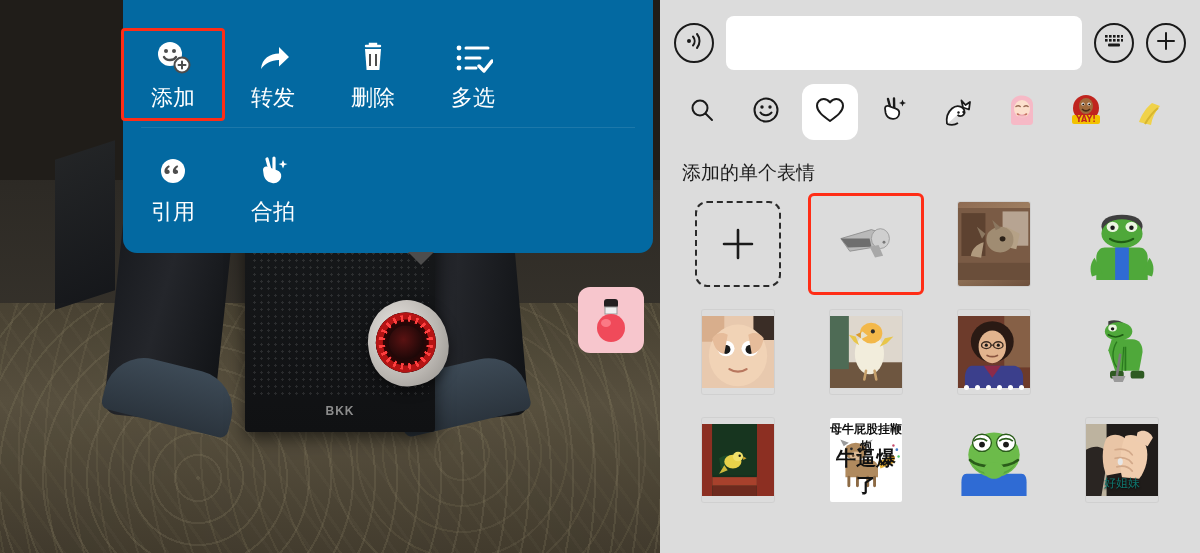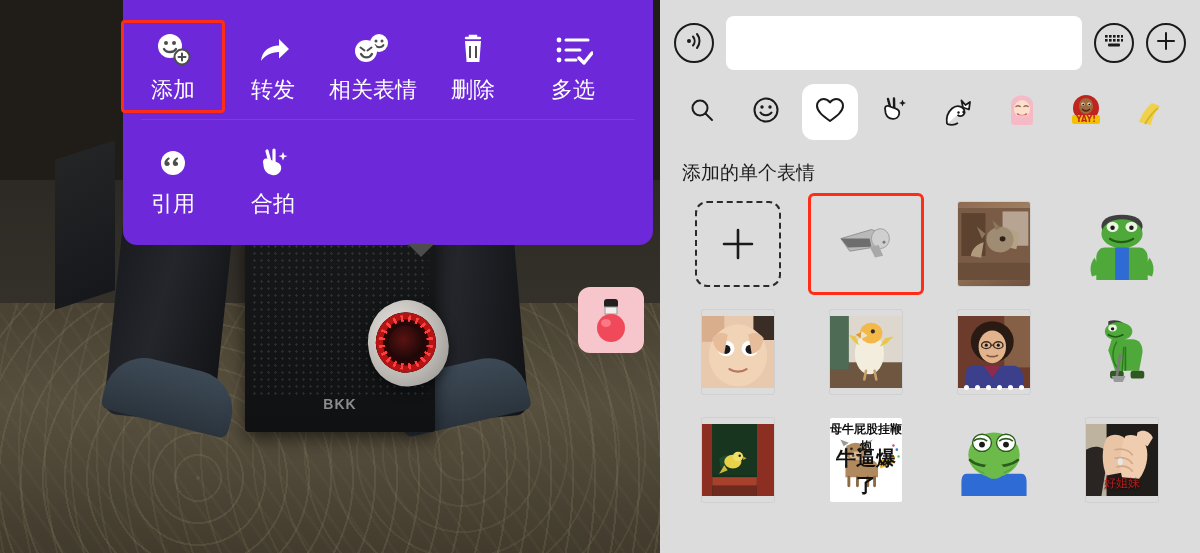--- a/index.html
+++ b/index.html
@@ -59,22 +59,22 @@
     background: linear-gradient(180deg, #16181a 0%, #101113 100%);
     border-radius: 3px;
     box-shadow: 0 6px 18px rgba(0,0,0,.6);
   }
   .speaker::before {
     content: ""; position: absolute; inset: 4px 6px 34px 6px;
     background-image: radial-gradient(circle, rgba(255,255,255,.10) 1px, transparent 1.4px);
     background-size: 7px 7px;
   }
   .speaker-logo {
-    position: absolute; bottom: 20px; left: 50%; transform: translateX(-50%);
-    font-size: 14px; font-weight: bold; color: #8c8c8c; letter-spacing: 1px;
+    position: absolute; bottom: 14px; left: 50%; transform: translateX(-50%);
+    font-size: 12px; font-weight: bold; color: #8c8c8c; letter-spacing: 1px;
   }
   
   .cam {
     position: absolute; left: 368px; top: 300px; width: 80px; height: 86px;
     background: radial-gradient(ellipse at 40% 35%, #e9e6e2 0%, #b9b5b0 60%, #8d8a86 100%);
     border-radius: 50% 50% 46% 46%;
     transform: rotate(-12deg);
     box-shadow: 0 4px 12px rgba(0,0,0,.5);
   }
   .cam-ring {
@@ -105,23 +105,23 @@
     position: absolute; left: 578px; top: 287px;
     width: 66px; height: 66px; border-radius: 12px;
     background: #f7c6cd;
     display: flex; align-items: center; justify-content: center;
   }
 
   
   .ctx-menu {
     position: absolute; left: 123px; top: 0;
     width: 530px;
-    background: #6d28d9;
+    background: #0369a1;
     border-radius: 0 0 14px 14px;
-    padding: 8px 0 12px 0;
+    padding: 16px 0 12px 0;
     z-index: 30;
   }
   .ctx-row {
     display: flex;
     padding: 14px 0 8px 0;
   }
   .ctx-row.row1 { padding-top: 14px; }
   .ctx-row.row2 { padding-top: 16px; }
   .ctx-item {
     flex: 0 0 100px;
@@ -215,21 +215,21 @@
     overflow: hidden; position: relative;
   }
   .thumb.photo-thumb { box-shadow: 0 0 0 1px rgba(0,0,0,.05); }
   .dots {
     position: absolute; bottom: 4px; left: 0; right: 0;
     display: flex; justify-content: center; gap: 6px;
   }
   .dots i { width: 5px; height: 5px; border-radius: 50%; background: #fff; display: block; }
   .cap {
     position: absolute; bottom: 10px; left: 0; right: 0; text-align: center;
-    color: #b91c1c; font-size: 12px;
+    color: #0f766e; font-size: 12px;
     font-family: "DejaVu Sans", "Liberation Sans", sans-serif;
     text-shadow: 0 1px 2px rgba(0,0,0,.8);
   }
   .cow-top, .cow-bot {
     position: absolute; left: 0; right: 0; text-align: center;
     color: #111; font-weight: bold;
     font-family: "DejaVu Sans", "Liberation Sans", sans-serif;
   }
   .cow-top { top: 3px; font-size: 12px; }
   .cow-bot { bottom: 3px; font-size: 20px; }
@@ -291,34 +291,20 @@
 
         <div class="ctx-item">
           <span class="ico">
             <svg width="38" height="38" viewBox="0 0 38 38">
               <path d="M7 30c1-11 9-15 18-15.5V8l10 10-10 9.5V21C17 21.5 11 24 7 30z" fill="#fff"></path>
             </svg>
           </span>
           <span class="lbl">转发</span>
         </div>
 
-        <div class="ctx-item">
-          <span class="ico">
-            <svg width="42" height="38" viewBox="0 0 42 38">
-              <circle cx="27" cy="12" r="9" fill="#fff"></circle>
-              <circle cx="24" cy="10" r="1.5" fill="#4d4d4d"></circle>
-              <circle cx="30" cy="10" r="1.5" fill="#4d4d4d"></circle>
-              <path d="M23 14c1.5 3 7 3 8.5 0" stroke="#4d4d4d" stroke-width="1.9" fill="none" stroke-linecap="round"></path>
-              <circle cx="14" cy="20" r="11" fill="#fff"></circle>
-              <path d="M8.5 16.5l4 3M19.5 16.5l-4 3" stroke="#4d4d4d" stroke-width="2" stroke-linecap="round"></path>
-              <path d="M9 23c2.5 4.5 8.5 4.5 11 0" stroke="#4d4d4d" stroke-width="2.3" fill="none" stroke-linecap="round"></path>
-            </svg>
-          </span>
-          <span class="lbl">相关表情</span>
-        </div>
 
         <div class="ctx-item">
           <span class="ico">
             <svg width="38" height="38" viewBox="0 0 38 38">
               <path d="M12 7h14M16 5h6v2h-6z" stroke="#fff" stroke-width="2.4" fill="none" stroke-linecap="round"></path>
               <path d="M11 10h16l-1.6 21H12.6z" fill="#fff"></path>
               <path d="M16 15v12M22 15v12" stroke="#4d4d4d" stroke-width="2"></path>
             </svg>
           </span>
           <span class="lbl">删除</span>

